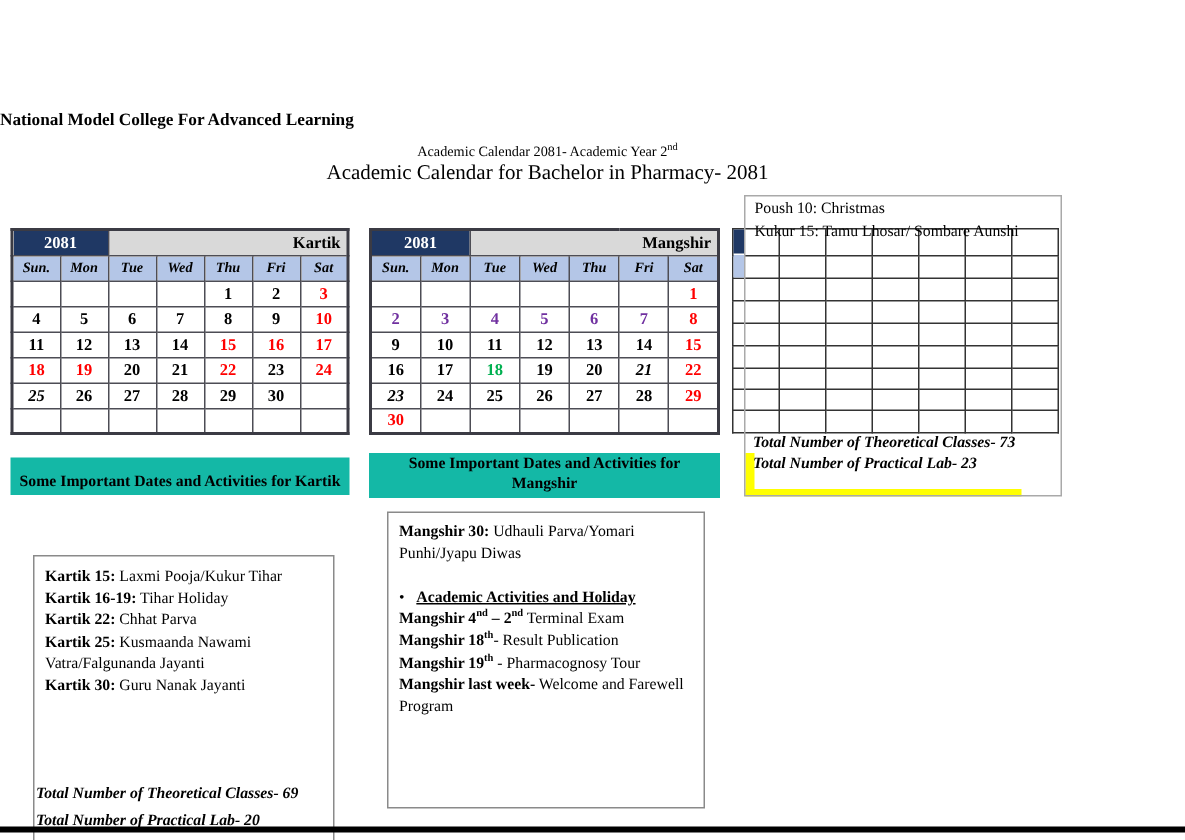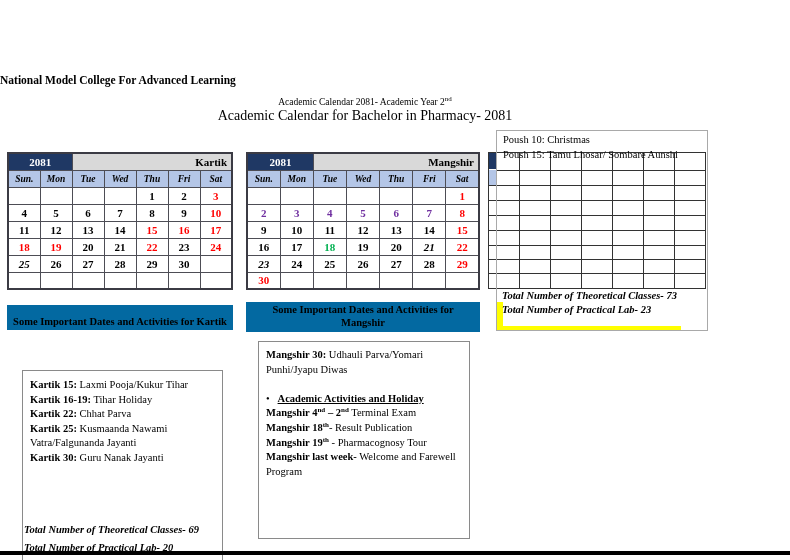--- a/index.html
+++ b/index.html
@@ -16,21 +16,21 @@
   table.cal{position:absolute;border-collapse:collapse;table-layout:fixed;background:#fff;}
   table.cal td{border:1px solid #4d4d55;padding:0;text-align:center;overflow:hidden;}
   table.cal{border:2px solid #3b3b44;}
   td.yr{color:#fff;font-weight:bold;font-size:11px;}
   td.mo{font-weight:bold;font-size:11px;text-align:right !important;padding-right:4px !important;}
   td.dh{font-weight:bold;font-style:italic;font-size:9.5px;}
   td.dc{font-weight:bold;font-size:11px;}
   td.c-red{color:#FF0000;} td.c-purple{color:#7030A0;} td.c-green{color:#00B050;}
   td.c-italic{font-style:italic;}
   
-  .banner{position:absolute;background:#0369a1;font-weight:bold;font-size:10.5px;text-align:center;}
+  .banner{position:absolute;background:#14b8a6;font-weight:bold;font-size:10.5px;text-align:center;}
   
   table.grid{position:absolute;border-collapse:collapse;table-layout:fixed;}
   table.grid td{border:1px solid #333;padding:0;}
   .sliver{position:absolute;}
   .pbox{position:absolute;border:1px solid #a9a9a9;background:transparent;}
   .ptext{position:absolute;font-size:10.5px;line-height:13.5px;white-space:nowrap;}
   .totals{position:absolute;font-style:italic;font-weight:bold;font-size:10.5px;}
   .yfrag{position:absolute;background:#FFFF00;}
   
   .nbox{position:absolute;border:1px solid #8a8a8a;background:#fff;}
@@ -314,21 +314,21 @@
     </table>
   <div class="sliver" id="sliver-navy" style="left: 489px; top: 153px; width: 7px; height: 16px; background: rgb(31, 56, 100);"></div>
   <div class="sliver" id="sliver-blue" style="left: 489px; top: 170px; width: 7px; height: 15px; background: rgb(180, 198, 231);"></div>
 
   <div class="yfrag" style="left:497px;top:302px;width:6px;height:28px;"></div>
   <div class="yfrag" style="left:497px;top:326px;width:184px;height:5px;"></div>
 
   <div class="pbox" style="left:496px;top:130px;width:210px;height:199px;"></div>
   <div class="ptext" id="poush-lines" style="left:503px;top:133px;width:200px;">
       <div class="rich-line"><span class="bld">Poush 10:</span><span class=""> Christmas</span></div>
-      <div class="rich-line"><span class="bld">Poush 15:</span><span class=""> Tamu Lhosar/ Sombare Aunshi</span></div>
+      <div class="rich-line"><span class="bld">Kukur 15:</span><span class=""> Tamu Lhosar/ Sombare Aunshi</span></div>
     </div>
   <div class="totals" id="poush-totals" style="left:502px;top:289px;line-height:14px;">
       <div>Total Number of Theoretical Classes- 73</div>
       <div>Total Number of Practical Lab- 23</div>
     </div>
 
   <div class="nbox" style="left:22px;top:370px;width:199px;height:200px;"></div>
   <div class="nlines" id="kartik-lines" style="left:30px;top:378px;width:184px;">
       <div class="rich-line"><span class="bld">Kartik 15:</span><span class=""> Laxmi Pooja/Kukur Tihar</span></div>
       <div class="rich-line"><span class="bld">Kartik 16-19:</span><span class=""> Tihar Holiday</span></div>

